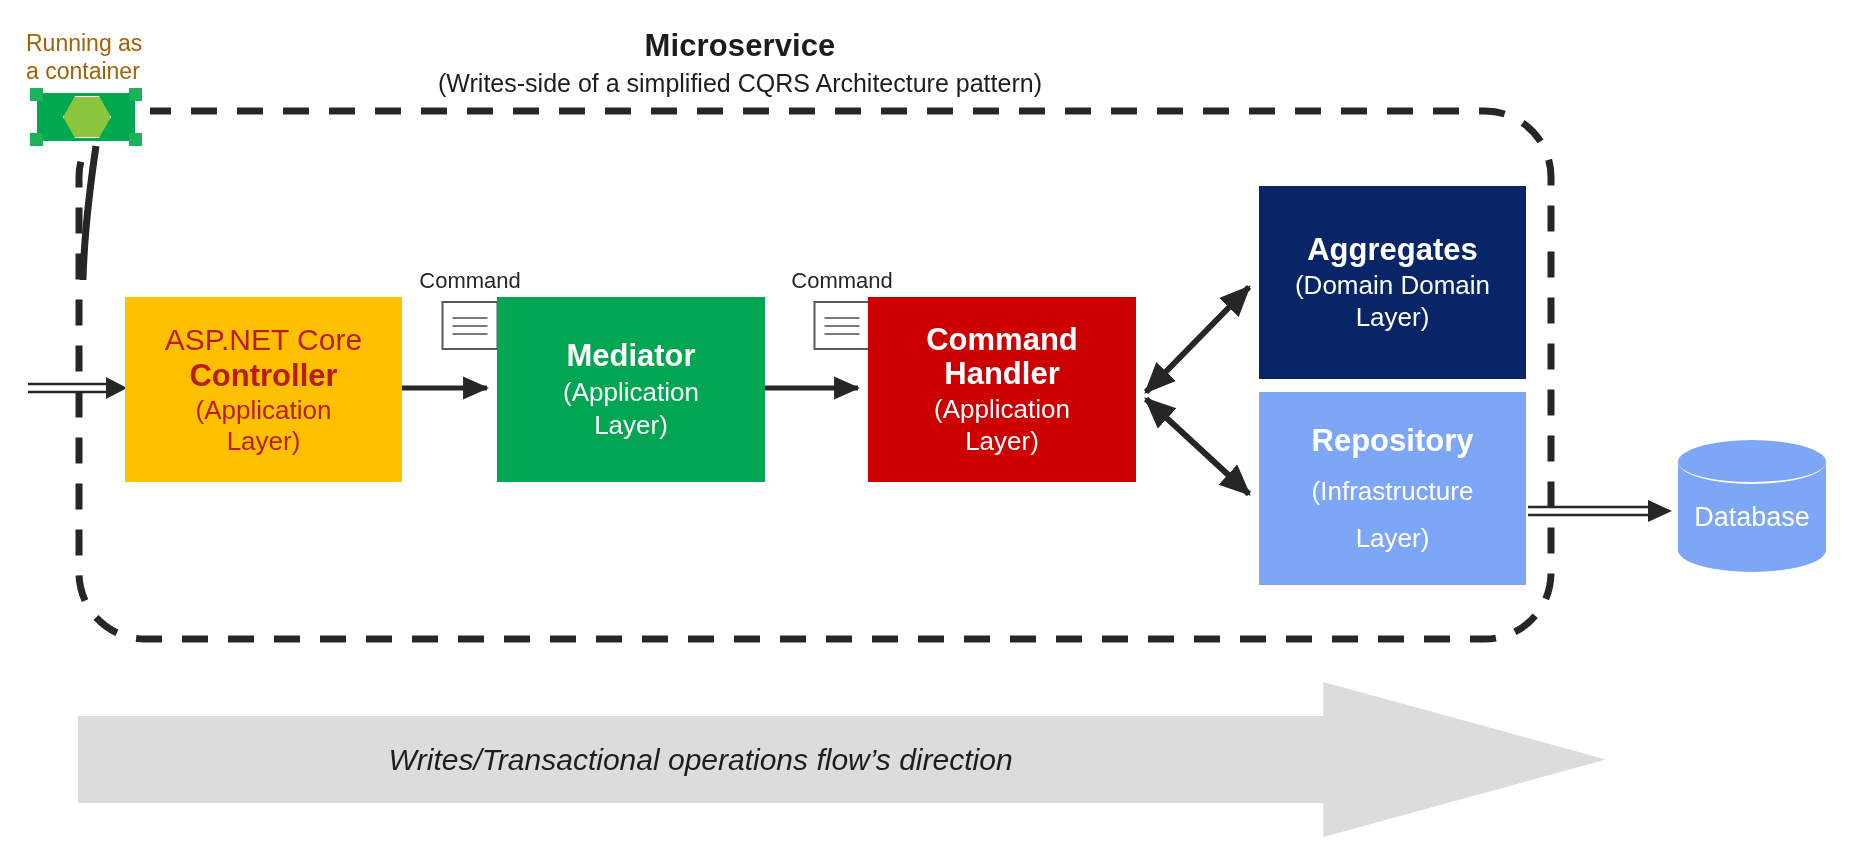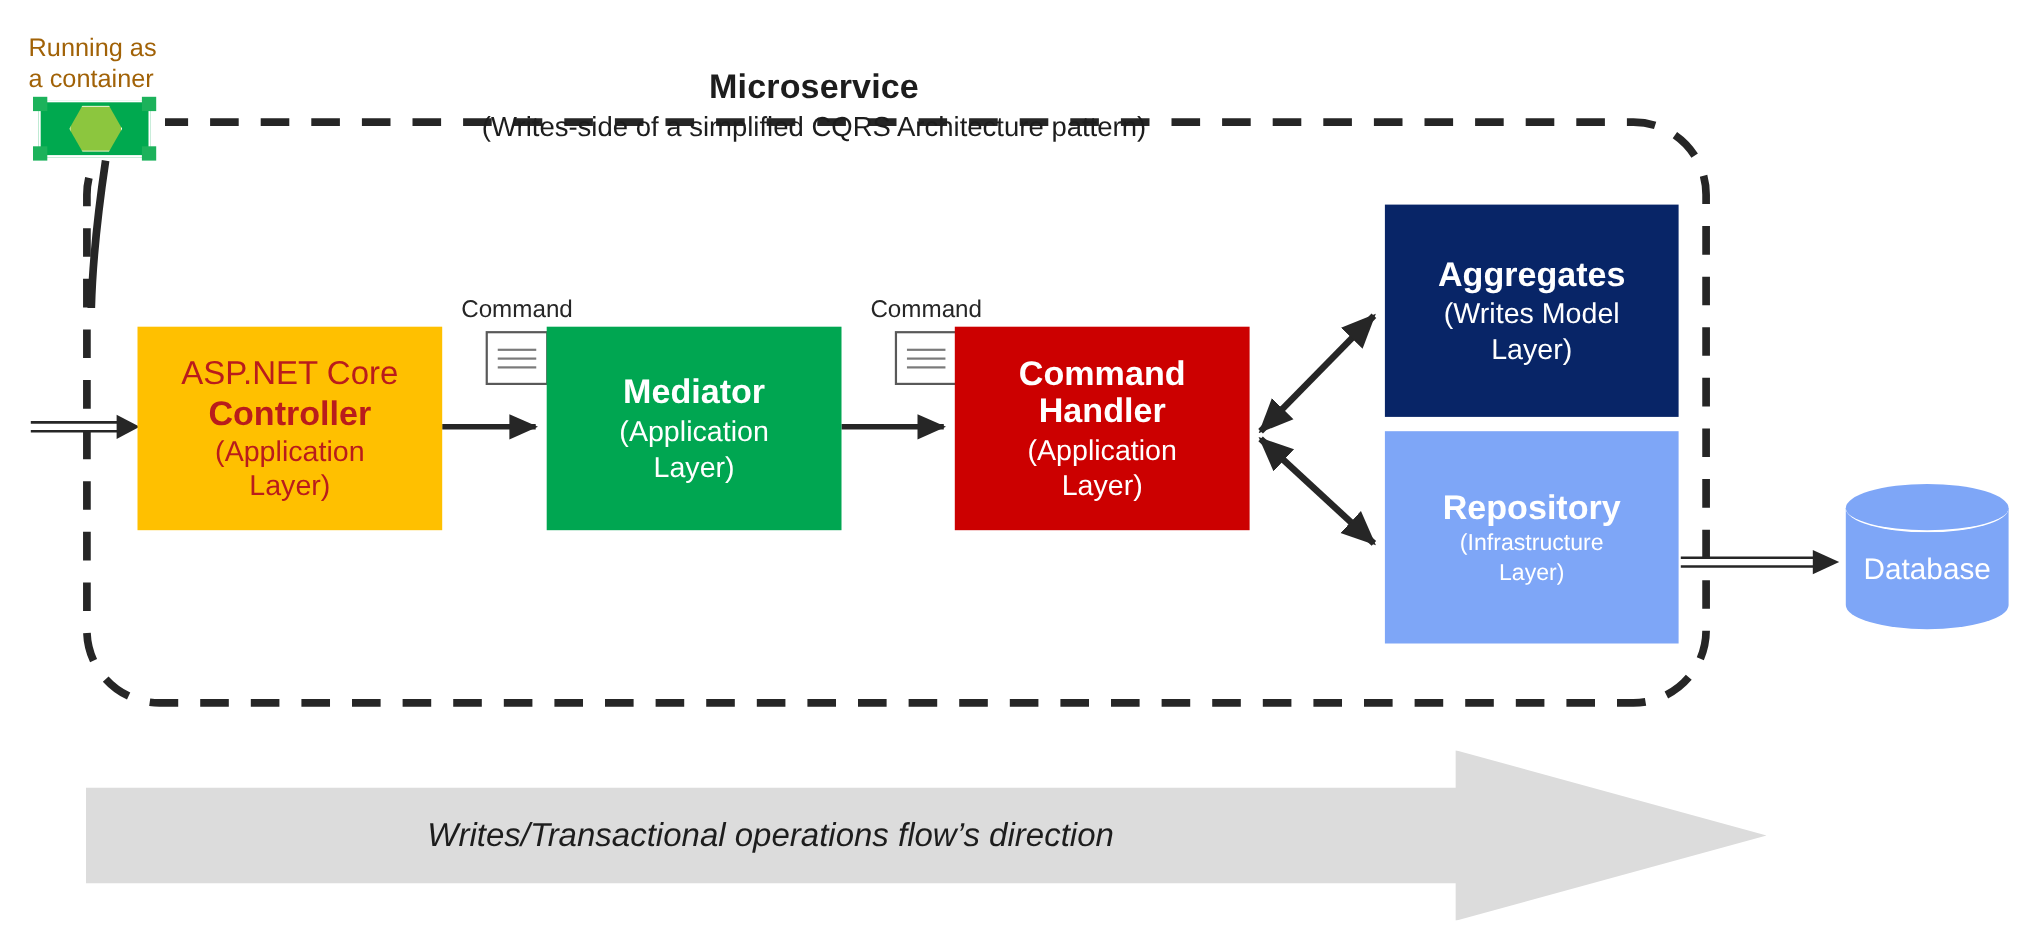--- a/index.html
+++ b/index.html
@@ -34,21 +34,20 @@
     line-height: 1.12;
   }
 
   
   #ms-title {
     position: absolute;
     left: 430px; top: 28px;
     width: 620px;
     text-align: center;
     color: #1d1d1d;
-    margin-top: 33px;
   }
   #ms-title .t1 { font-size: 31px; font-weight: bold; letter-spacing: .1px; }
   #ms-title .t2 { font-size: 25px; font-weight: normal; margin-top: 5px; }
 
   
   #container-caption {
     position: absolute;
     left: 26px; top: 29px;
     width: 160px;
     font-size: 23px;
@@ -117,21 +116,21 @@
     background: #082567; color: #ffffff;
   }
   #box-aggregates .l1 { font-size: 31px; font-weight: bold; }
   #box-aggregates .l2 { font-size: 26px; font-weight: normal; margin-top: 3px; }
 
   #box-repository {
     left: 1259px; top: 392px; width: 267px; height: 193px;
     background: #7EA6F7; color: #ffffff;
   }
   #box-repository .l1 { font-size: 31px; font-weight: bold; }
-  #box-repository .l2 { font-size: 21px; font-weight: normal; margin-top: 3px; }
+  #box-repository .l2 { font-size: 26px; font-weight: normal; margin-top: 18px; }
 
   
   #db {
     position: absolute;
     left: 1678px; top: 440px;
     width: 148px; height: 143px;
   }
   #db .cyl-body {
     position: absolute;
     left: 0; top: 22px;
@@ -312,21 +311,21 @@
 
   <div class="node" id="box-handler">
     <div class="l1">Command</div>
     <div class="l1">Handler</div>
     <div class="l2">(Application</div>
     <div class="l2">Layer)</div>
   </div>
 
   <div class="node" id="box-aggregates">
     <div class="l1">Aggregates</div>
-    <div class="l2">(Writes Model</div>
+    <div class="l2">(Domain Domain</div>
     <div class="l2">Layer)</div>
   </div>
 
   <div class="node" id="box-repository">
     <div class="l1">Repository</div>
     <div class="l2">(Infrastructure</div>
     <div class="l2">Layer)</div>
   </div>
 
   <div id="db">

